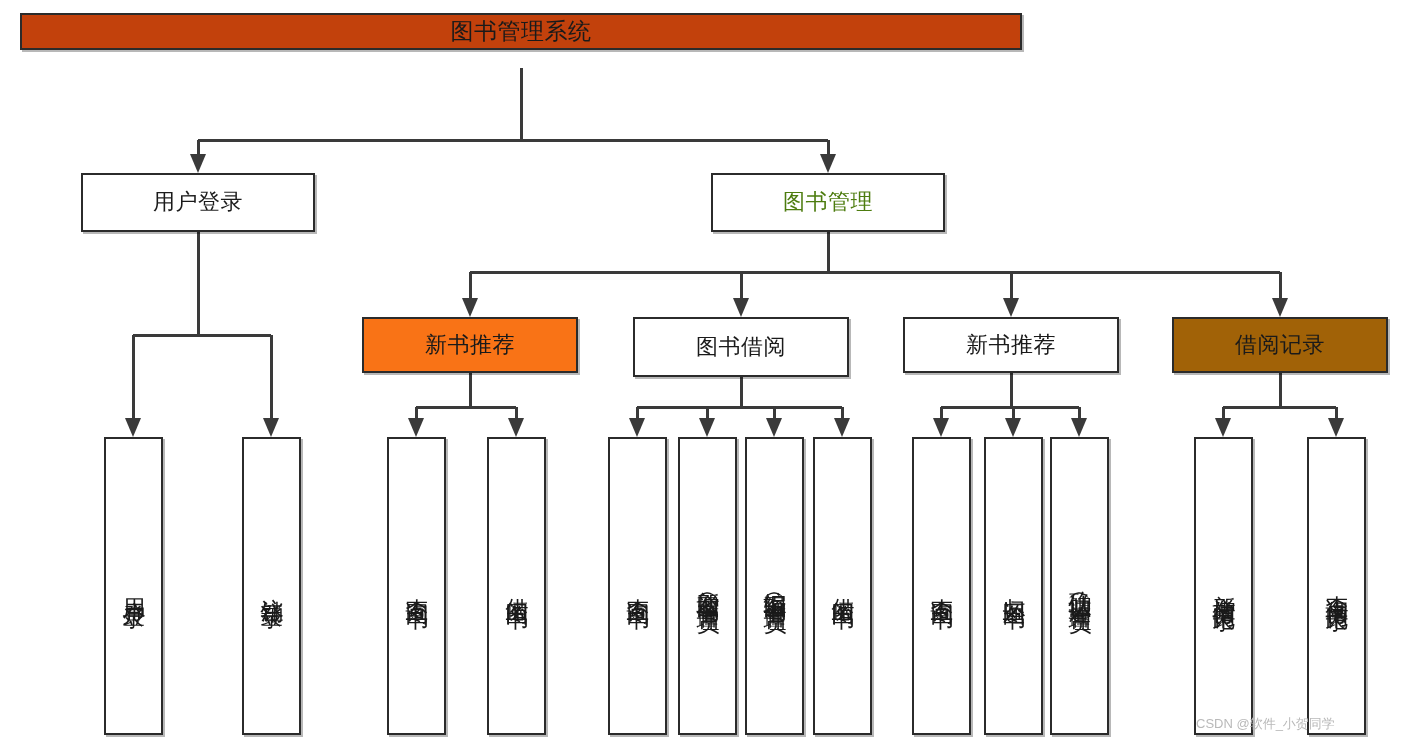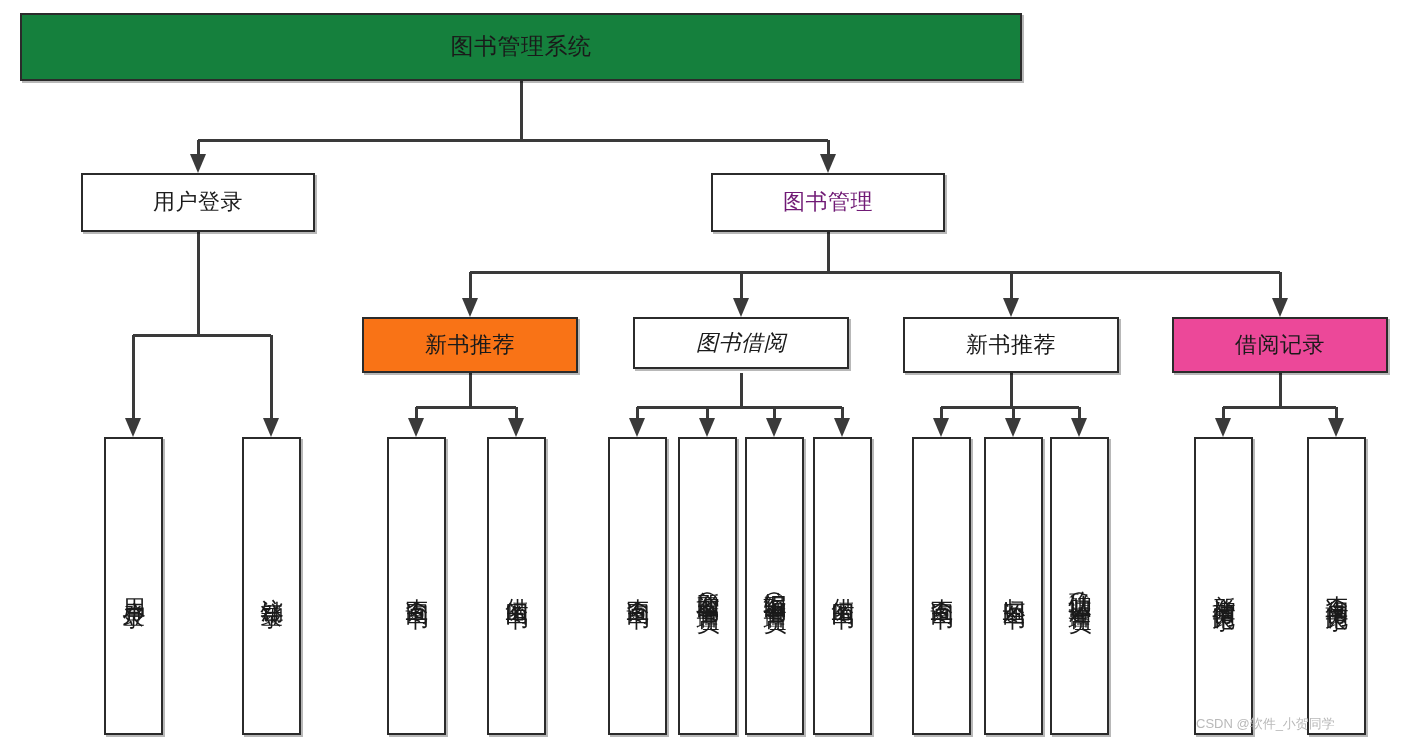--- a/index.html
+++ b/index.html
@@ -117,39 +117,39 @@
       <line x1="1079" y1="407" x2="1079" y2="419" stroke="#3a3a3a" stroke-width="3" shape-rendering="crispEdges"></line>
       <polygon points="1071,418 1087,418 1079,437" fill="#3a3a3a"></polygon>
       <line x1="1280" y1="373" x2="1280" y2="407" stroke="#3a3a3a" stroke-width="3" shape-rendering="crispEdges"></line>
       <line x1="1223" y1="407" x2="1336" y2="407" stroke="#3a3a3a" stroke-width="3" shape-rendering="crispEdges"></line>
       <line x1="1223" y1="407" x2="1223" y2="419" stroke="#3a3a3a" stroke-width="3" shape-rendering="crispEdges"></line>
       <polygon points="1215,418 1231,418 1223,437" fill="#3a3a3a"></polygon>
       <line x1="1336" y1="407" x2="1336" y2="419" stroke="#3a3a3a" stroke-width="3" shape-rendering="crispEdges"></line>
       <polygon points="1328,418 1344,418 1336,437" fill="#3a3a3a"></polygon>
     </svg>
   <div id="node-layer">
-      <div class="node-box shadowed" style="left: 20px; top: 13px; width: 1002px; height: 68px; border-color: rgb(43, 43, 43); background: #15803d;">
+      <div class="node-box shadowed" style="left: 20px; top: 13px; width: 1002px; height: 37px; border-color: rgb(43, 43, 43); background: #c2410c;">
         <span class="node-label horizontal root" style="color: rgb(26, 26, 26);">图书管理系统</span>
       </div>
       <div class="node-box shadowed" style="left: 81px; top: 173px; width: 234px; height: 59px; border-color: rgb(43, 43, 43); background: rgb(255, 255, 255);">
         <span class="node-label horizontal" style="color: rgb(26, 26, 26);">用户登录</span>
       </div>
       <div class="node-box shadowed" style="left: 711px; top: 173px; width: 234px; height: 59px; border-color: rgb(43, 43, 43); background: rgb(255, 255, 255);">
-        <span class="node-label horizontal" style="color: #701a75;">图书管理</span>
+        <span class="node-label horizontal" style="color: #4d7c0f;">图书管理</span>
       </div>
       <div class="node-box shadowed" style="left: 362px; top: 317px; width: 216px; height: 56px; border-color: rgb(43, 43, 43); background: #f97316;">
         <span class="node-label horizontal" style="color: rgb(26, 26, 26);">新书推荐</span>
       </div>
-      <div class="node-box shadowed" style="left: 633px; top: 317px; width: 216px; height: 52px; border-color: rgb(43, 43, 43); background: rgb(255, 255, 255); font-style: italic;">
+      <div class="node-box shadowed" style="left: 633px; top: 317px; width: 216px; height: 60px; border-color: rgb(43, 43, 43); background: rgb(255, 255, 255);">
         <span class="node-label horizontal" style="color: rgb(26, 26, 26);">图书借阅</span>
       </div>
       <div class="node-box shadowed" style="left: 903px; top: 317px; width: 216px; height: 56px; border-color: rgb(43, 43, 43); background: rgb(255, 255, 255);">
         <span class="node-label horizontal" style="color: rgb(26, 26, 26);">新书推荐</span>
       </div>
-      <div class="node-box shadowed" style="left: 1172px; top: 317px; width: 216px; height: 56px; border-color: rgb(43, 43, 43); background: #ec4899;">
+      <div class="node-box shadowed" style="left: 1172px; top: 317px; width: 216px; height: 56px; border-color: rgb(43, 43, 43); background: #a16207;">
         <span class="node-label horizontal" style="color: rgb(26, 26, 26);">借阅记录</span>
       </div>
       <div class="node-box shadowed" style="left: 104px; top: 437px; width: 59px; height: 298px; border-color: rgb(43, 43, 43); background: rgb(255, 255, 255);">
         <span class="node-label vertical" style="color: rgb(26, 26, 26);">用户登录</span>
       </div>
       <div class="node-box shadowed" style="left: 242px; top: 437px; width: 59px; height: 298px; border-color: rgb(43, 43, 43); background: rgb(255, 255, 255);">
         <span class="node-label vertical" style="color: rgb(26, 26, 26);">注销登录</span>
       </div>
       <div class="node-box shadowed" style="left: 387px; top: 437px; width: 59px; height: 298px; border-color: rgb(43, 43, 43); background: rgb(255, 255, 255);">
         <span class="node-label vertical" style="color: rgb(26, 26, 26);">查询图书</span>

